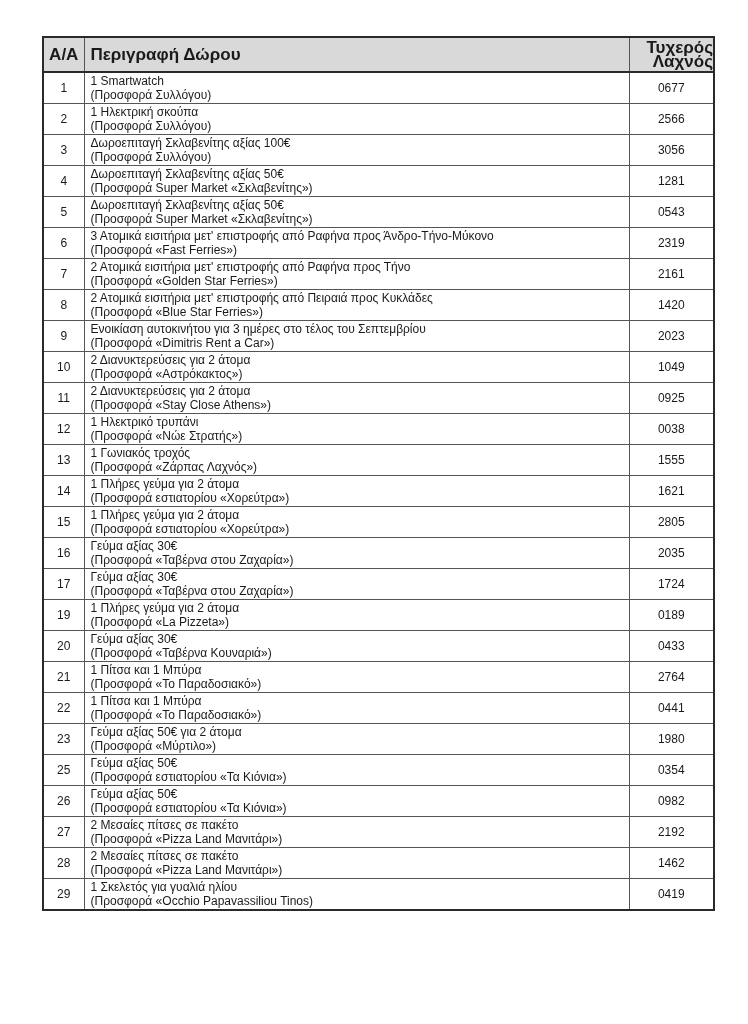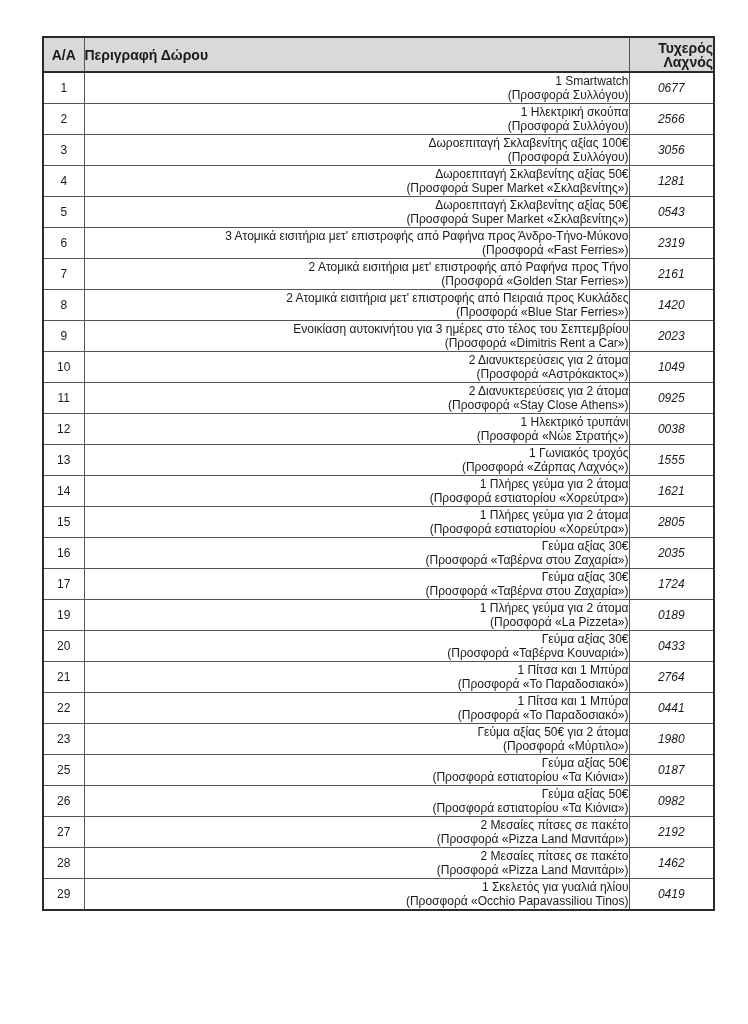--- a/index.html
+++ b/index.html
@@ -32,35 +32,35 @@
   table.prizes col.c-num { width: 85px; }
   table.prizes th,
   table.prizes td {
     border: 1px solid #555555;
     padding: 0;
     vertical-align: middle;
   }
   table.prizes thead th {
     background: #d9d9d9;
     font-weight: bold;
-    font-size: 14px;
+    font-size: 17px;
     height: 33px;
     border-bottom: 2px solid #2a2a2a;
   }
   table.prizes thead th.h-aa { text-align: center; }
-  table.prizes thead th.h-desc { text-align: left; }
+  table.prizes thead th.h-desc { text-align: left; padding-left: 6px; }
   table.prizes thead th.h-num { text-align: right; line-height: 14px; }
   table.prizes tbody td {
     height: 30px;
     font-size: 12px;
     line-height: 14px;
   }
   td.cell-aa { text-align: center; }
-  td.cell-desc { text-align: right; padding-left: 6px !important; }
-  td.cell-num { text-align: center; font-style: italic; }
+  td.cell-desc { text-align: left; padding-left: 6px !important; }
+  td.cell-num { text-align: center; }
   .desc-line { display: block; white-space: nowrap; }
 </style>
 </head>
 <body>
 
 <div class="page">
   <table class="prizes">
     <colgroup>
       <col class="c-aa">
       <col class="c-desc">
@@ -252,21 +252,21 @@
             <span class="desc-line">(Προσφορά «Μύρτιλο»)</span>
           </td>
           <td class="cell-num">1980</td>
         </tr>
         <tr>
           <td class="cell-aa">25</td>
           <td class="cell-desc">
             <span class="desc-line">Γεύμα αξίας 50€</span>
             <span class="desc-line">(Προσφορά εστιατορίου «Τα Κιόνια»)</span>
           </td>
-          <td class="cell-num">0187</td>
+          <td class="cell-num">0354</td>
         </tr>
         <tr>
           <td class="cell-aa">26</td>
           <td class="cell-desc">
             <span class="desc-line">Γεύμα αξίας 50€</span>
             <span class="desc-line">(Προσφορά εστιατορίου «Τα Κιόνια»)</span>
           </td>
           <td class="cell-num">0982</td>
         </tr>
         <tr>

